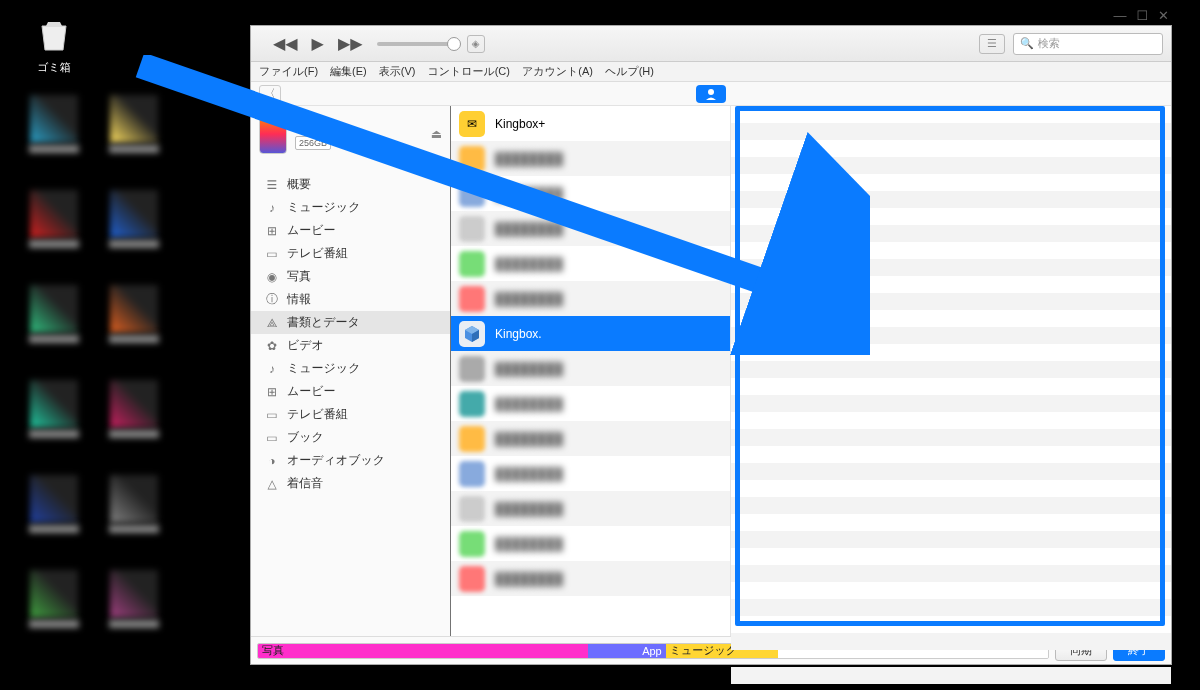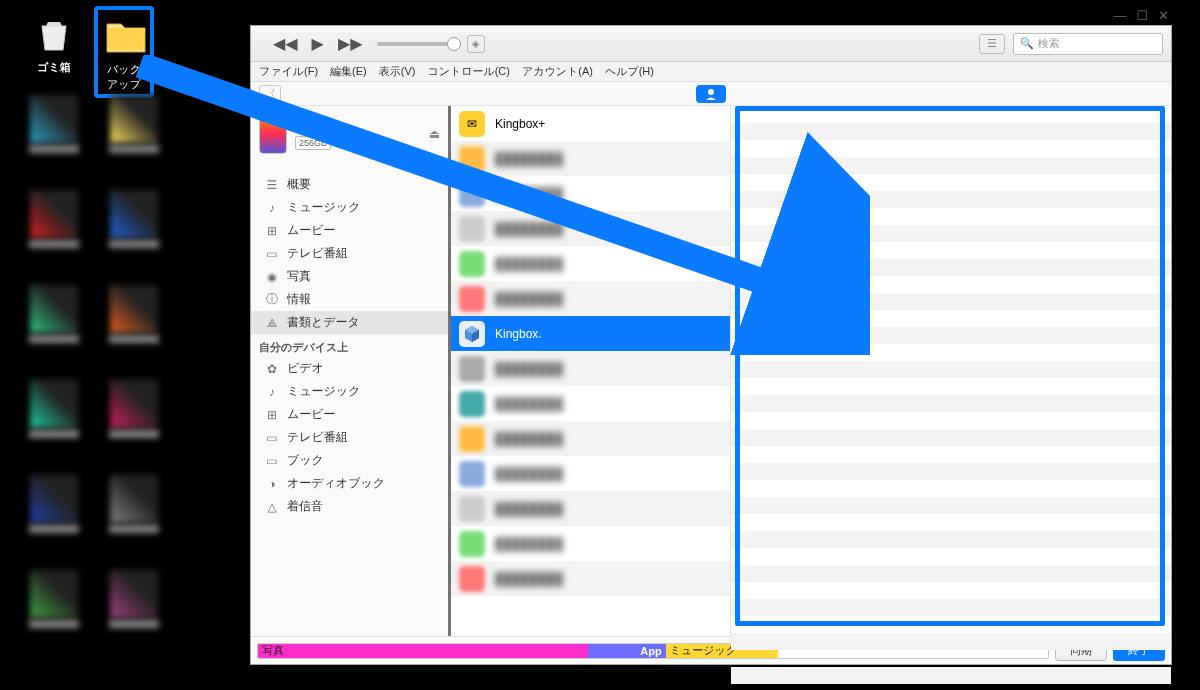--- a/index.html
+++ b/index.html
@@ -34,21 +34,21 @@
 
   
   .crumb-row { height: 24px; background: #f9f9f9; border-bottom: 1px solid #e3e3e3; display: flex; align-items: center; padding: 0 8px; position: relative; }
   .crumb-back { width: 22px; height: 18px; border: 1px solid #ccc; border-radius: 3px; display:flex;align-items:center;justify-content:center;color:#777;font-size:11px;}
   .blue-pill { position: absolute; left: 50%; transform: translateX(-50%); width: 30px; height: 18px; background: #0a7bff; border-radius: 4px; display:flex;align-items:center;justify-content:center;color:#fff;}
 
   
   .body { flex: 1; display: flex; min-height: 0; }
 
   
-  .sidebar { width: 200px; background: #fafafa; border-right: 3px solid #737373; overflow-y: auto; font-size: 12px; color: #333; }
+  .sidebar { width: 200px; background: #fafafa; border-right: 1px solid #737373; overflow-y: auto; font-size: 12px; color: #333; }
   .device-row { display: flex; align-items: center; gap: 8px; padding: 8px 8px 4px; }
   .device-phone { width: 28px; height: 40px; border-radius: 4px; background: linear-gradient(#ff8a00,#ff2d55,#5856d6); border:1px solid #ccc;}
   .device-stack { display:flex;flex-direction:column;gap:2px;align-items:center;}
   .device-dot{width:16px;height:16px;border-radius:50%;background:#888;}
   .cap-badge{font-size:9px;border:1px solid #bbb;padding:1px 3px;border-radius:2px;color:#666;background:#fff;}
   .eject{margin-left:auto;color:#888;}
   .batt-row{font-size:10px;color:#444;padding:0 10px 4px;display:flex;justify-content:flex-end;gap:4px;align-items:center;}
   .batt-body{width:14px;height:8px;border:1px solid #333;border-radius:1px;display:inline-block;position:relative;}
   .batt-body::after{content:"";position:absolute;right:-3px;top:1px;width:2px;height:4px;background:#333;}
   .sb-head { font-size: 11px; color: #555; padding: 6px 8px 2px; font-weight: bold; }
@@ -80,37 +80,28 @@
   .btn.primary{background:#0a7bff;color:#fff;border-color:#0a7bff;}
 
   
   .anno-arrow { position:absolute; left:110px; top:55px; width:760px; height:300px; pointer-events:none; z-index: 50; }
 
 </style>
 </head>
 <body>
 
 <div class="desktop">
-  <div class="desktop-icon" style="left:24px;top:10px;font-weight:bold;">
+  <div class="desktop-icon" style="left:24px;top:10px;">
     <div class="iconbox">
         <svg width="40" height="40" viewBox="0 0 40 40">
           <path d="M8 12 L32 12 L29 36 L11 36 Z" fill="#eee" stroke="#ccc"></path>
           <path d="M14 8 L26 8 L28 12 L12 12 Z" fill="#ddd"></path>
         </svg>
       </div>
     <div>ゴミ箱</div>
-  </div>
-  <div class="desktop-icon folder-highlight" style="left:94px;top:6px;">
-    <div class="iconbox">
-        <svg width="42" height="36" viewBox="0 0 42 36">
-          <path d="M2 6 L16 6 L20 10 L40 10 L40 34 L2 34 Z" fill="#ffe08a" stroke="#c9a23d"></path>
-          <path d="M2 10 L40 10 L38 32 L4 32 Z" fill="#ffd24d"></path>
-        </svg>
-      </div>
-    <div>バックアップ</div>
   </div>
 
 <div class="desktop-icon pix" style="left: 24px; top: 95px;">
       <div class="iconbox">
         <div class="pixel" style="background:linear-gradient(45deg,#2aa0c8,#222 60%);"></div>
       </div>
       <div style="filter: blur(3px); background: rgb(136, 136, 136); height: 8px; width: 50px; margin: 2px auto;"></div>
     </div>
     <div class="desktop-icon pix" style="left: 104px; top: 95px;">
       <div class="iconbox">
@@ -264,21 +255,20 @@
           <div class="sb-item">
             <span class="sb-ic">ⓘ</span>
             <span>情報</span>
           </div>
           <div class="sb-item sel">
             <span class="sb-ic">⟁</span>
             <span>書類とデータ</span>
           </div>
         </div>
 
-      <div class="sb-head">自分のデバイス上</div>
       <div id="sb-ondevice">
           <div class="sb-item">
             <span class="sb-ic">✿</span>
             <span>ビデオ</span>
           </div>
           <div class="sb-item">
             <span class="sb-ic">♪</span>
             <span>ミュージック</span>
           </div>
           <div class="sb-item">
@@ -407,21 +397,21 @@
           <div></div>
         </div>
       <div class="drop-outline"></div>
     </div>
   </div>
 
   <div class="bottombar">
     <div class="usage">
       <div class="seg" style="flex:3;background:#ff2ecb;">写真</div>
       <div class="seg" style="flex:0.6;background:#ff2ecb;"></div>
-      <div class="seg" style="flex:0.8;background:#6d6dff;color:#fff;justify-content:flex-end;font-weight:bold;">App</div>
+      <div class="seg" style="flex:0.8;background:#6d6dff;color:#fff;justify-content:flex-end;">App</div>
       <div class="seg" style="flex:1.2;background:#ffd633;">ミュージック</div>
       <div class="seg" style="flex:3;background:#fff;"></div>
     </div>
     <div class="btn">同期</div>
     <div class="btn primary">終了</div>
   </div>
 </div>
 
 <svg class="anno-arrow" viewBox="0 0 760 300">
   <defs>

